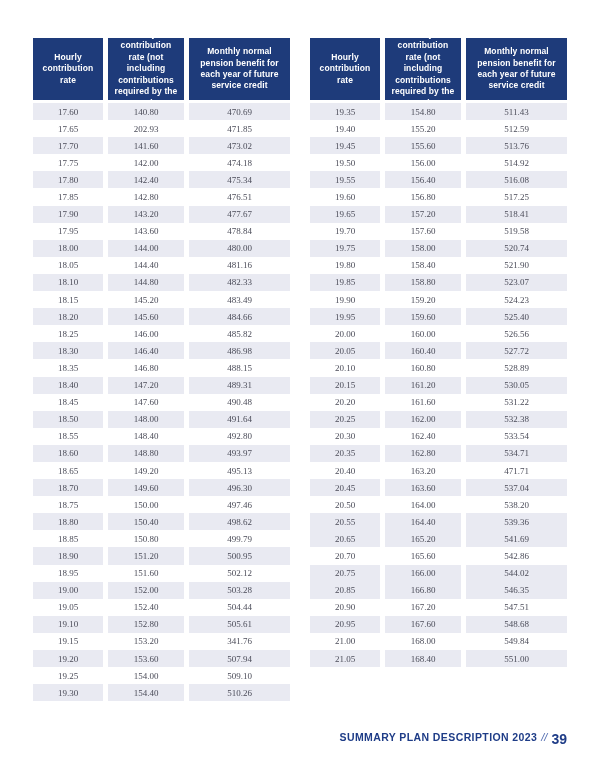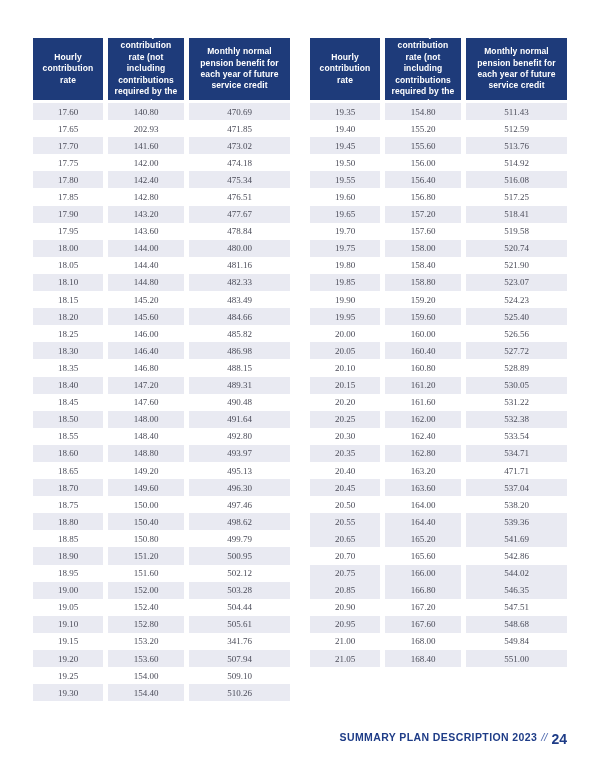--- a/index.html
+++ b/index.html
@@ -438,14 +438,14 @@
         <div class="td">21.05</div>
         <div class="td">168.40</div>
         <div class="td">551.00</div>
       </div>
     </div>
 </section>
 
 <footer class="page-footer">
   <span class="footer-title">SUMMARY PLAN DESCRIPTION 2023</span>
   <span class="footer-separator">//</span>
-  <span class="footer-page-number">24</span>
+  <span class="footer-page-number">39</span>
 </footer>
 
 </body></html>

